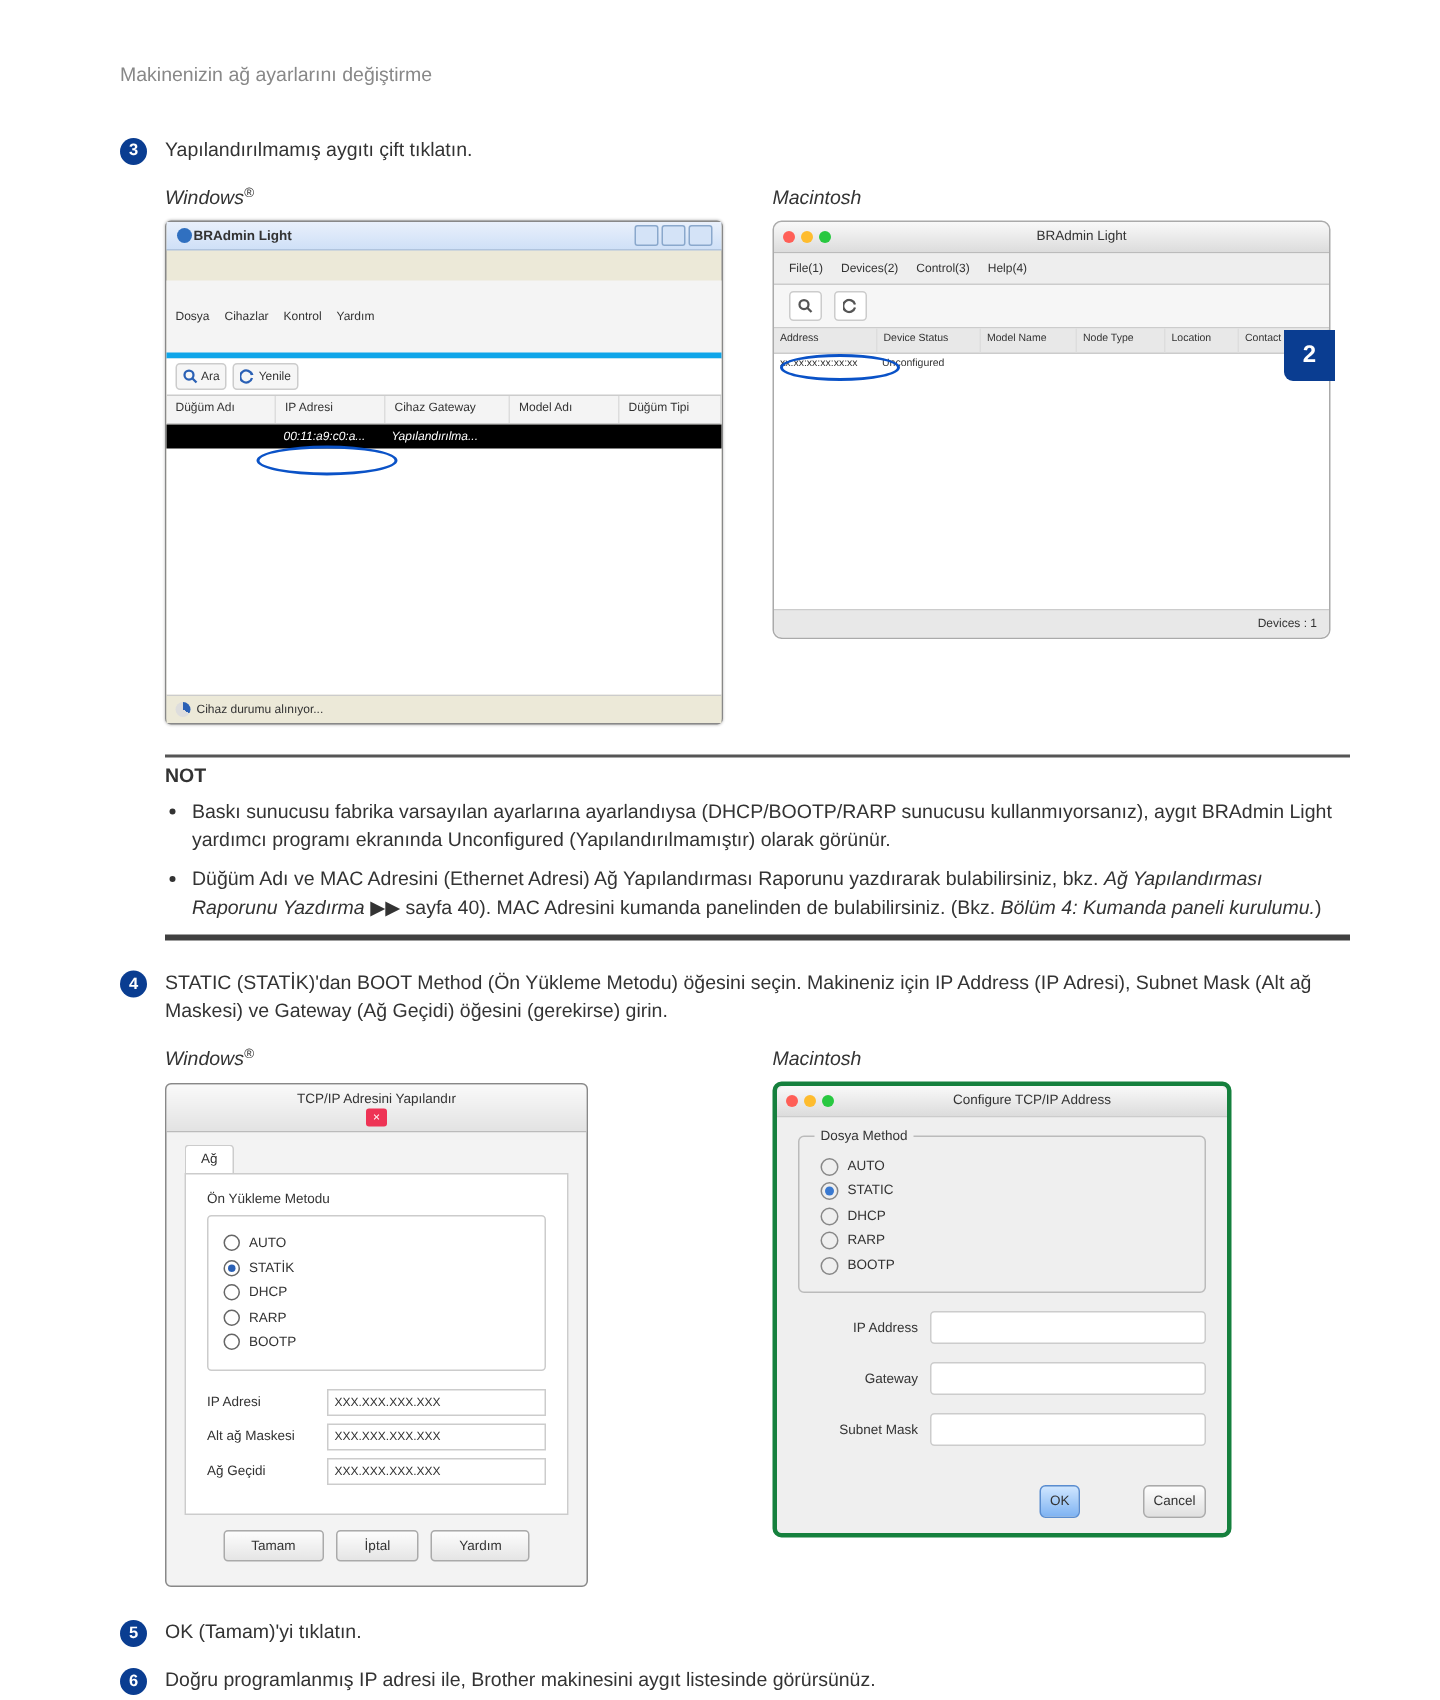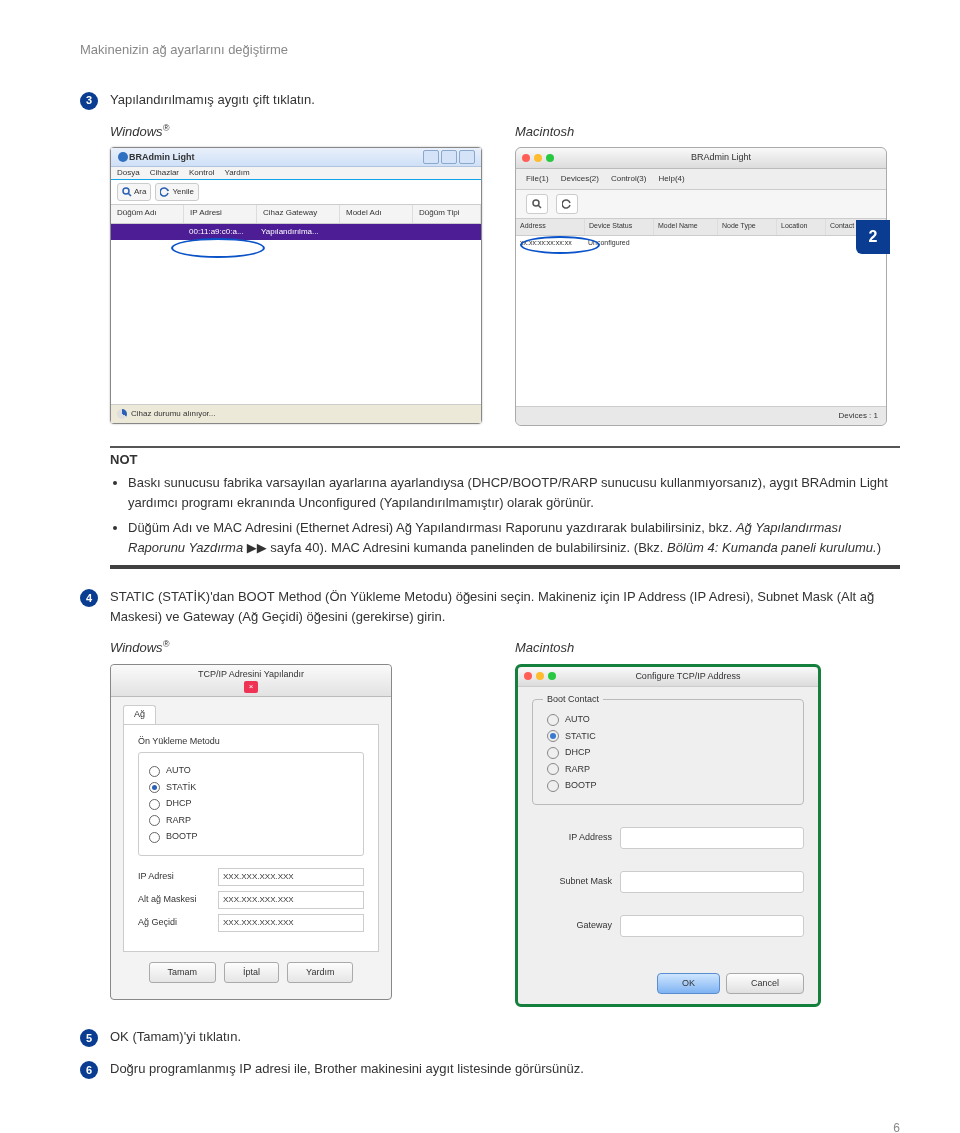--- a/index.html
+++ b/index.html
@@ -82,30 +82,30 @@
     border-bottom: 1px solid #b0c4de;
     padding: 2px 6px;
     display: flex;
     align-items: center;
   }
   .win-title span.t { flex:1; font-weight:bold; font-size:9px; }
   .win-btns { display:flex; gap:2px; }
   .win-btns div {
     width:14px; height:12px; background:#d4e3f7; border:1px solid #8aa8cc; border-radius:2px;
   }
-  .win-menu { background:#f4f4f4; padding:0 6px; border-bottom:1px solid #0ea5e9; font-size:8px; }
+  .win-menu { background:#f4f4f4; padding:18px 6px; border-bottom:4px solid #0ea5e9; font-size:8px;margin-top:20px; }
   .win-menu span { margin-right:10px; }
   .win-tool { background:#fff; border-bottom:1px solid #ccc; padding:3px 6px; display:flex; gap:4px; align-items:center; font-size:8px;}
   .tool-btn { background:#f6f6f6; border:1px solid #ccc; border-radius:3px; padding:2px 4px; display:flex; align-items:center; gap:2px; }
   .tool-btn svg { width:10px; height:10px; }
   .win-list-head { background:#f4f4f4; display:flex; border-bottom:1px solid #ccc; font-size:8px; height:18px;}
   .win-list-head > div { padding:2px 6px; border-right:1px solid #ddd; }
   .c1{flex:0 0 60px;} .c2{flex:0 0 60px;} .c3{flex:0 0 70px;} .c4{flex:0 0 60px;} .c5{flex:1;}
   .win-list-body { background:#fff; height:180px; position:relative; }
-  .row-highlight { background:#4c1d95; color:#fff; display:flex; font-size:8px; }
+  .row-highlight { background:#000000; color:#fff; display:flex; font-size:8px;font-style:italic; }
   .row-highlight > div { padding:2px 6px; }
   .config-oval {
     position:absolute; left:60px; top:14px; width:90px; height:16px;
     border:2px solid #0a52c7; border-radius:50%;
   }
   .win-status { background:#ece9d8; border-top:1px solid #ccc; padding:3px 6px; font-size:8px; display:flex; align-items:center; gap:4px; }
   .prog-icon { width:10px; height:10px; background: conic-gradient(#2a60b5 0 120deg, #ddd 120deg 360deg); border-radius:50%; }
   
   .mac-frame { width:370px; background:#f0f0f0; border:1px solid #aaa; border-radius:6px; font-size:8px; }
   .mac-title { background:linear-gradient(#f9f9f9,#dcdcdc); border-bottom:1px solid #bbb; padding:3px 6px; display:flex; align-items:center; border-radius:6px 6px 0 0;}
@@ -144,25 +144,25 @@
   
   .tcp-mac{width:300px;border:3px solid #15803d;border-radius:6px;background:#efefef;font-size:9px;margin-top:6px;}
   .tcp-mac-title{background:linear-gradient(#f9f9f9,#dcdcdc);padding:3px 6px;display:flex;align-items:center;border-radius:6px 6px 0 0;border-bottom:1px solid #ccc;}
   .tcp-mac-title .t{flex:1;text-align:center;font-size:9px;}
   .tcp-mac-body{padding:12px 14px 8px 14px;}
   .mac-grp{border:1px solid #bbb;border-radius:4px;padding:10px 14px 8px 14px;margin-bottom:8px;position:relative;}
   .mac-grp-title{position:absolute;top:-7px;left:10px;background:#efefef;padding:0 4px;font-size:9px;}
   .mac-radio{display:flex;align-items:center;gap:6px;margin:3px 0;font-size:9px;}
   .mac-radio .r{width:10px;height:10px;border:1px solid #888;border-radius:50%;display:flex;align-items:center;justify-content:center;}
   .mac-radio .r.sel::after{content:"";width:6px;height:6px;background:#3a79d0;border-radius:50%;}
-  .mac-field{display:flex;align-items:center;margin:22px 0;}
+  .mac-field{display:flex;align-items:center;margin:12px 0;}
   .mac-field label{flex:0 0 80px;text-align:right;padding-right:8px;font-size:9px;}
   .mac-field .inp{flex:1;background:#fff;border:1px solid #ccc;border-radius:3px;padding:3px 4px;height:14px;}
   .mac-btns{display:flex;justify-content:flex-end;gap:6px;padding:6px 14px 10px 0;}
-  .mac-btn{background:linear-gradient(#fefefe,#e0e0e0);border:1px solid #aaa;border-radius:4px;padding:3px 24px;font-size:9px;}
+  .mac-btn{background:linear-gradient(#fefefe,#e0e0e0);border:1px solid #aaa;border-radius:4px;padding:3px 6px;font-size:9px;margin-left:36px;}
   .mac-btn.primary{background:linear-gradient(#cfe6ff,#7fb3f2);border-color:#5a8dd0;}
   .page-num{text-align:right;color:#888;font-size:12px;margin-top:40px;}
   .page-wrapper{position:relative;}
 </style>
 </head>
 <body>
 
 <div class="page-wrapper">
 
 <div class="page-header">Makinenizin ağ ayarlarını değiştirme</div>
@@ -369,21 +369,21 @@
       <div class="tcp-mac-title">
         <div class="mac-dots">
           <div style="background:#ff5f57"></div>
               <div style="background:#febc2e"></div>
               <div style="background:#28c840"></div>
         </div>
         <span class="t">Configure TCP/IP Address</span>
       </div>
       <div class="tcp-mac-body">
         <div class="mac-grp">
-          <div class="mac-grp-title">Boot Contact</div>
+          <div class="mac-grp-title">Dosya Method</div>
           <div class="mac-radio">
                 <div class="r"></div>
                 <span>AUTO</span>
               </div>
           <div class="mac-radio">
                 <div class="r sel"></div>
                 <span>STATIC</span>
               </div>
           <div class="mac-radio">
                 <div class="r"></div>
@@ -396,25 +396,25 @@
           <div class="mac-radio">
                 <div class="r"></div>
                 <span>BOOTP</span>
               </div>
         </div>
         <div class="mac-field">
           <label>IP Address</label>
               <div class="inp"></div>
         </div>
         <div class="mac-field">
+          <label>Gateway</label>
+              <div class="inp"></div>
+        </div>
+        <div class="mac-field">
           <label>Subnet Mask</label>
-              <div class="inp"></div>
-        </div>
-        <div class="mac-field">
-          <label>Gateway</label>
               <div class="inp"></div>
         </div>
       </div>
       <div class="mac-btns">
         <div class="mac-btn primary">OK</div>
         <div class="mac-btn">Cancel</div>
       </div>
     </div>
   </div>
 </div>

